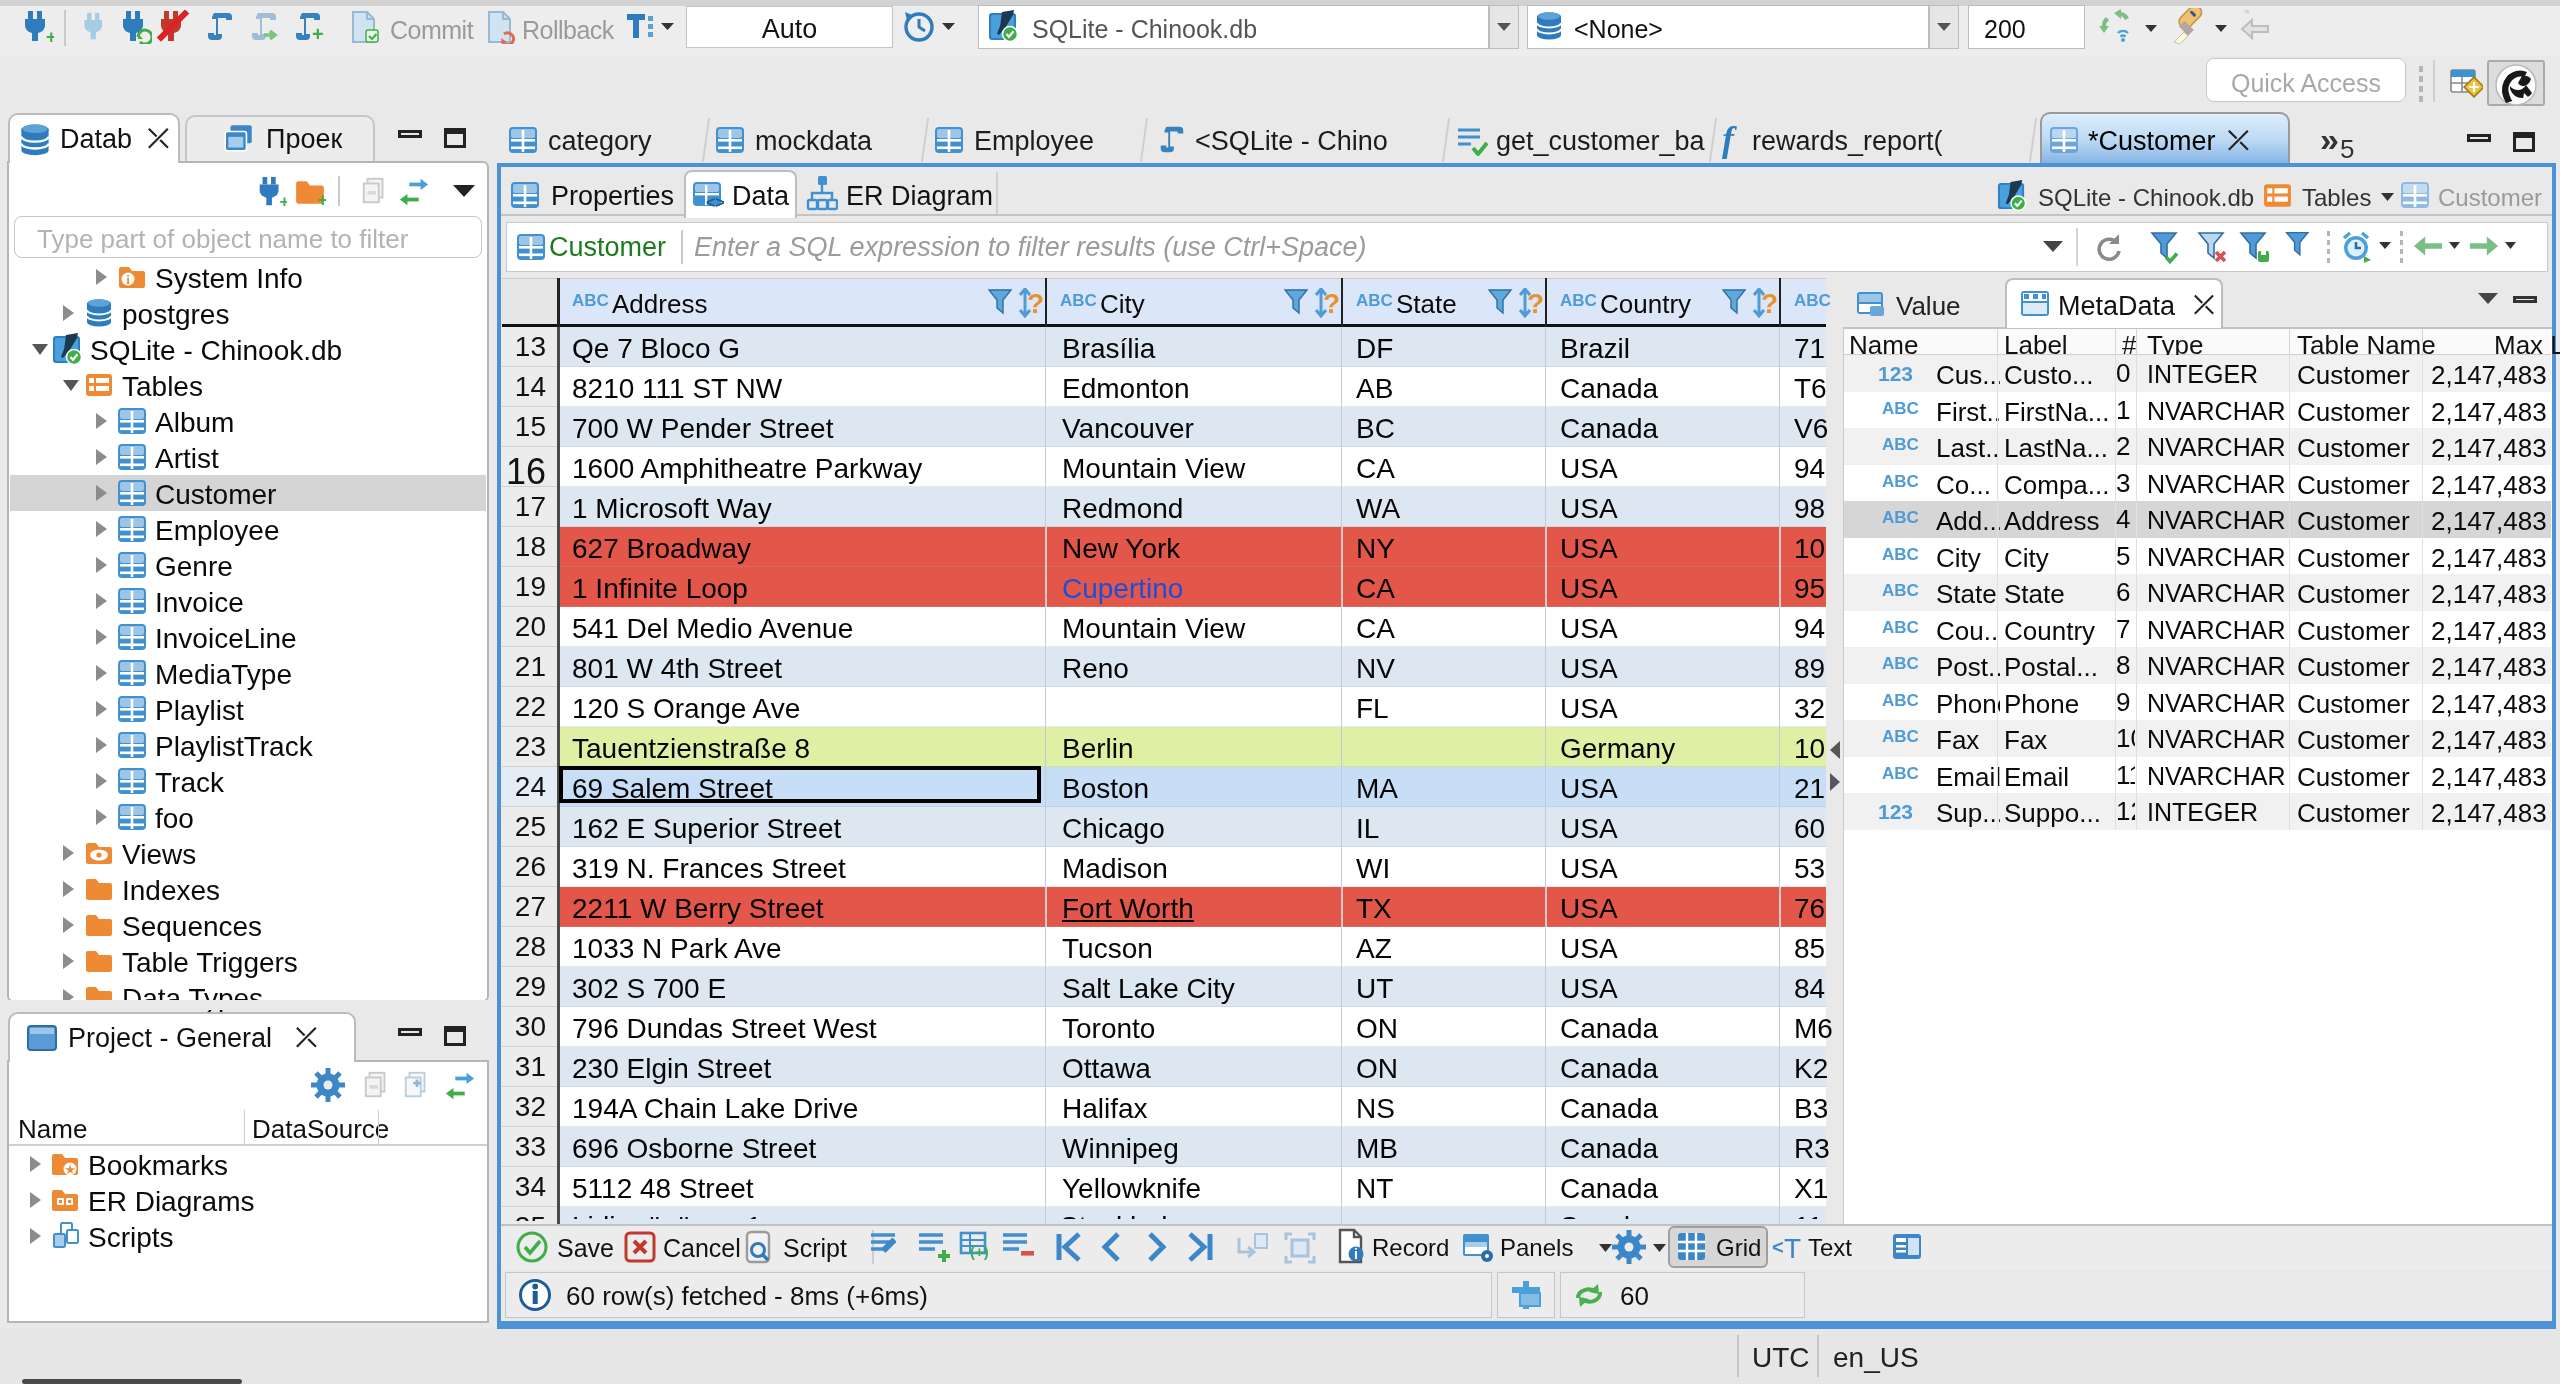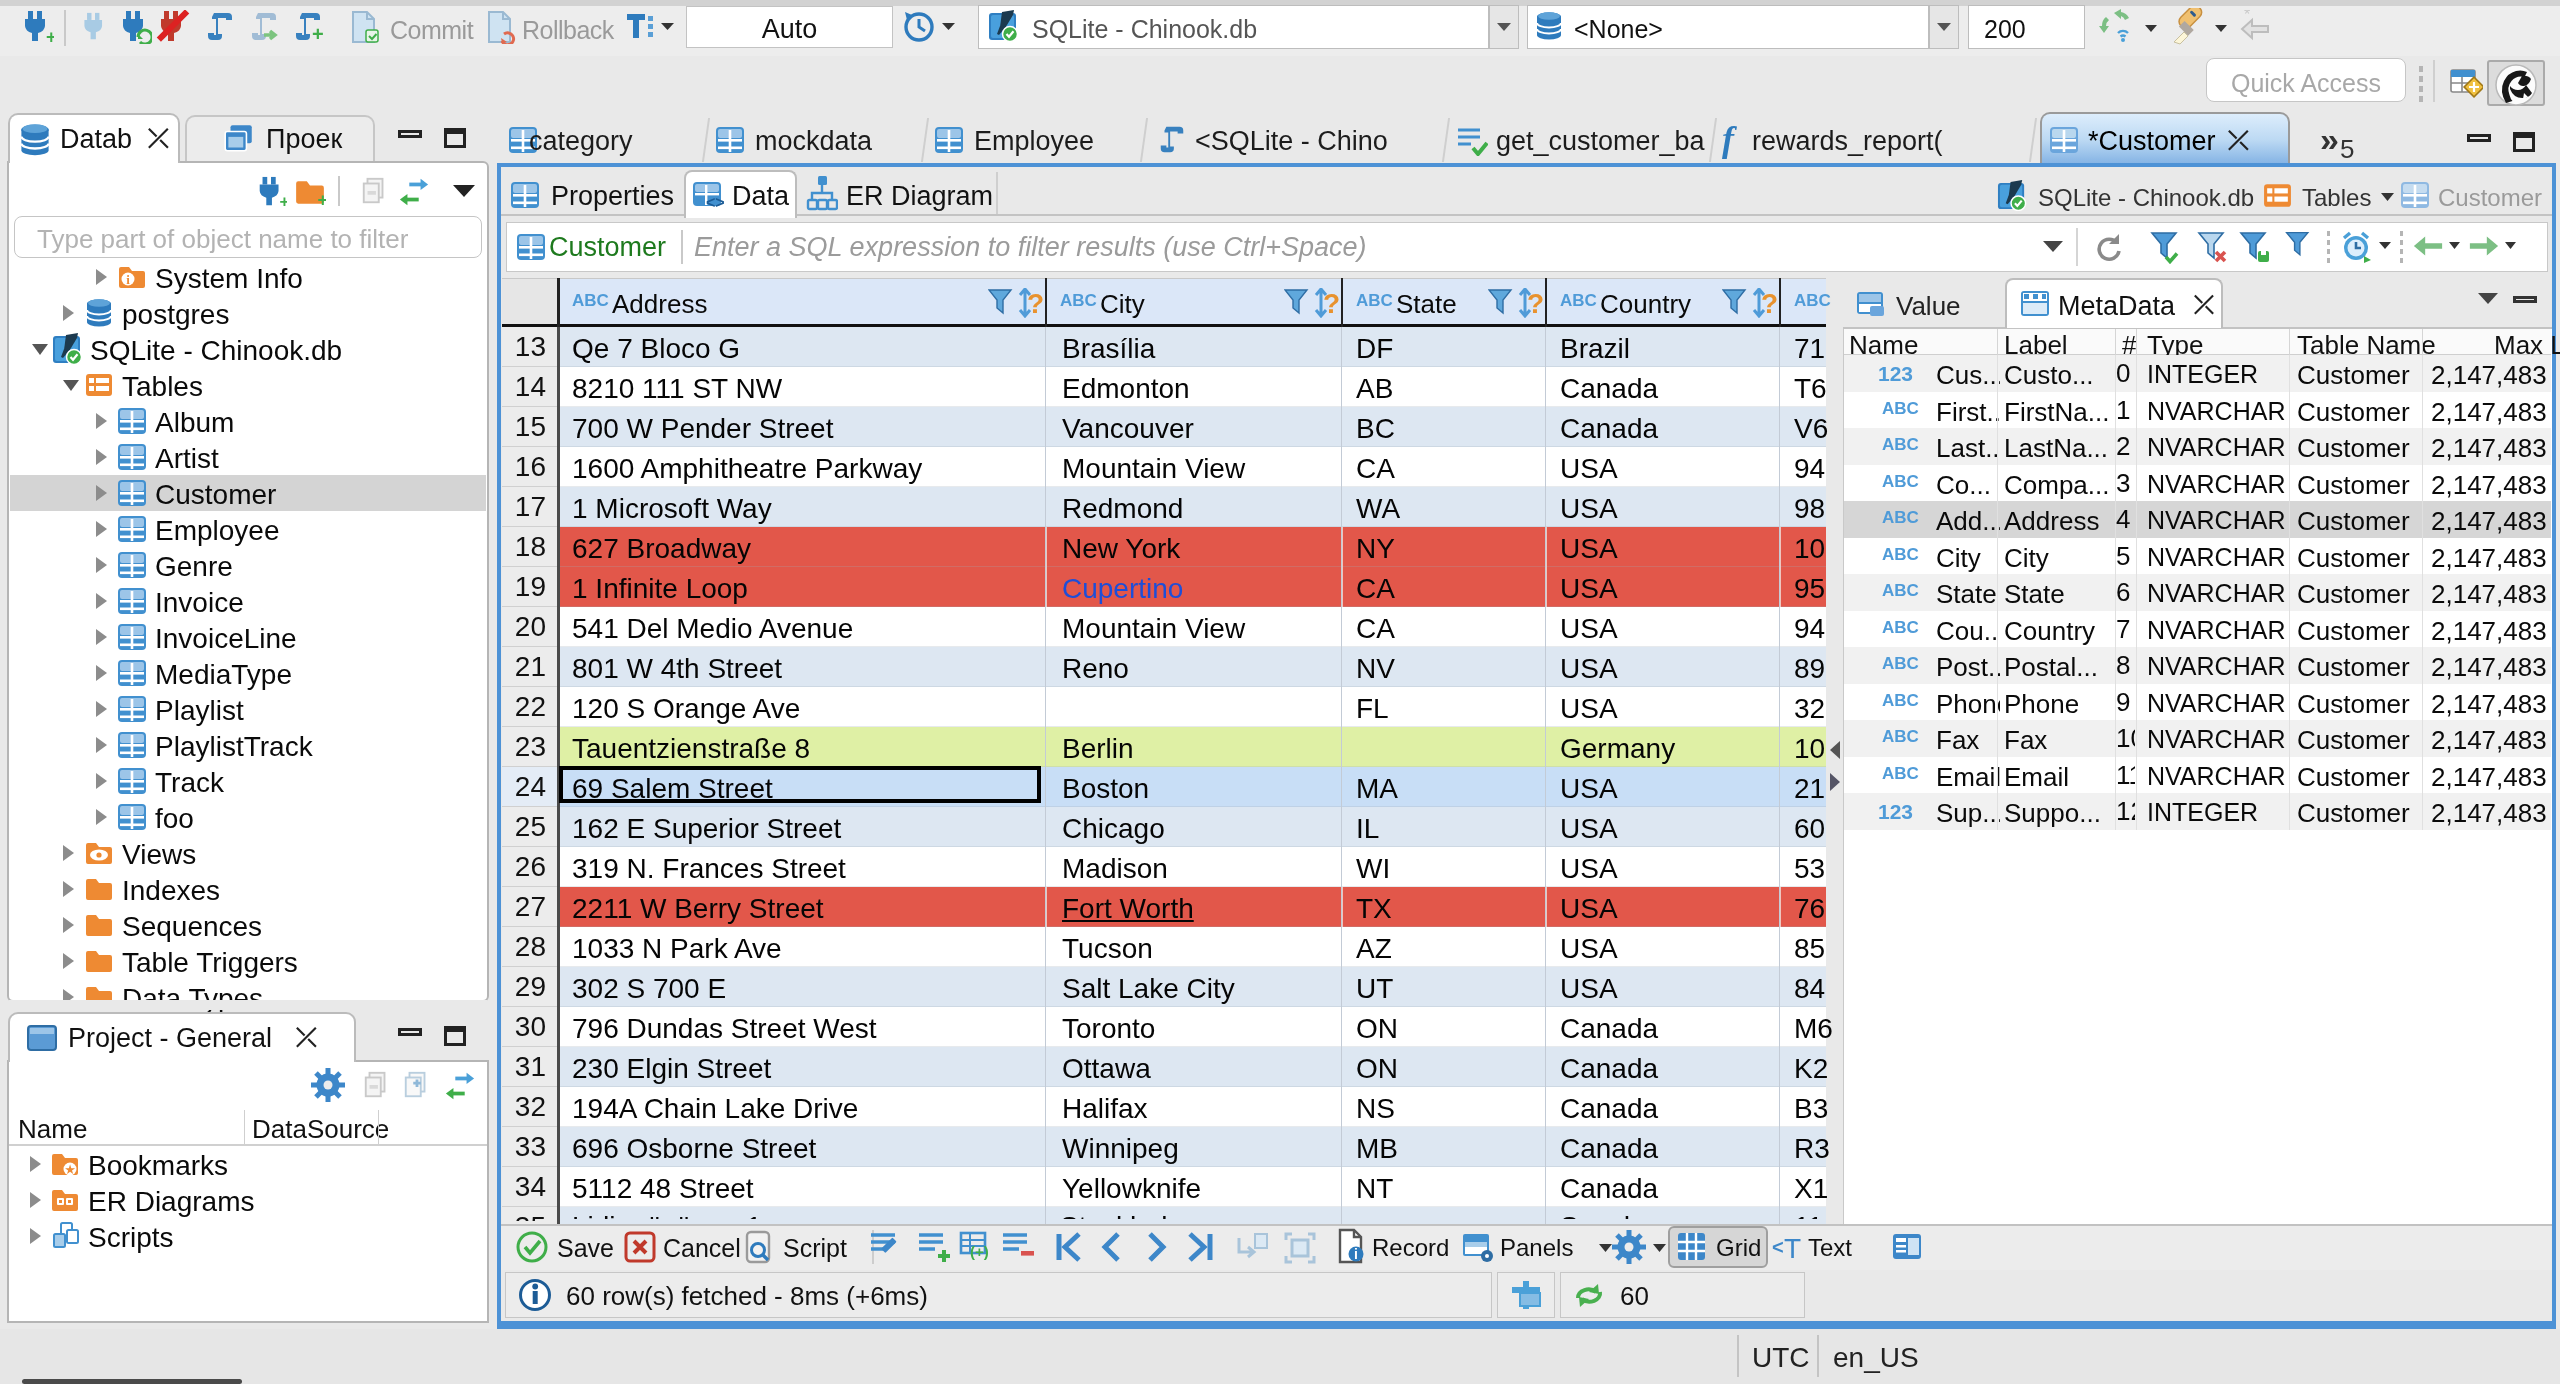--- a/index.html
+++ b/index.html
@@ -498,21 +498,21 @@
 <div class="abs" style="left:1445px;top:118px;width:2px;height:44px;background:#cfcfcf;transform:skewX(-8deg)"></div>
 <div class="abs" style="left:1712px;top:118px;width:2px;height:44px;background:#cfcfcf;transform:skewX(-8deg)"></div>
 <div class="abs" style="left:2032px;top:118px;width:2px;height:44px;background:#cfcfcf;transform:skewX(-8deg)"></div>
 <svg class="abs" style="left:508px;top:125px" width="30" height="30" viewBox="0 0 30 30">
 <rect x="1" y="2" width="28" height="26" rx="4" fill="#4190cf"></rect>
 <rect x="3" y="4" width="24" height="9" rx="2" fill="#9cc5e8"></rect>
 <rect x="3" y="14" width="24" height="2.6" fill="#fff"></rect>
 <rect x="13.7" y="5" width="2.6" height="22" fill="#fff"></rect>
 <rect x="3" y="21.5" width="24" height="2.6" fill="#fff"></rect>
 </svg>
-<div class="abs" style="left:529px;top:126px;font-size:27px;color:#1c1c1c;white-space:nowrap;">category</div>
+<div class="abs" style="left:548px;top:126px;font-size:27px;color:#1c1c1c;white-space:nowrap;">category</div>
 <svg class="abs" style="left:715px;top:125px" width="30" height="30" viewBox="0 0 30 30">
 <rect x="1" y="2" width="28" height="26" rx="4" fill="#4190cf"></rect>
 <rect x="3" y="4" width="24" height="9" rx="2" fill="#9cc5e8"></rect>
 <rect x="3" y="14" width="24" height="2.6" fill="#fff"></rect>
 <rect x="13.7" y="5" width="2.6" height="22" fill="#fff"></rect>
 <rect x="3" y="21.5" width="24" height="2.6" fill="#fff"></rect>
 </svg>
 <div class="abs" style="left:755px;top:126px;font-size:27px;color:#1c1c1c;white-space:nowrap;">mockdata</div>
 <svg class="abs" style="left:934px;top:125px" width="30" height="30" viewBox="0 0 30 30">
 <rect x="1" y="2" width="28" height="26" rx="4" fill="#4190cf"></rect>
@@ -737,21 +737,21 @@
 <div class="abs" style="left:1794px;top:373px;font-size:28px;color:#050505;white-space:nowrap;">T6</div>
 <div class="abs" style="left:502px;top:407px;width:56px;height:40px;background:#ececec;border-bottom:1px solid #d0d0d0"></div>
 <div class="abs" style="left:502px;top:411px;width:44px;text-align:right;font-size:28px;color:#111">15</div>
 <div class="abs" style="left:558px;top:407px;width:1268px;height:40px;background:#dde7f2;border-bottom:1px solid rgba(160,170,185,0.25)"></div>
 <div class="abs" style="left:572px;top:413px;font-size:28px;color:#050505;white-space:nowrap;">700 W Pender Street</div>
 <div class="abs" style="left:1062px;top:413px;font-size:28px;color:#050505;white-space:nowrap;">Vancouver</div>
 <div class="abs" style="left:1356px;top:413px;font-size:28px;color:#050505;white-space:nowrap;">BC</div>
 <div class="abs" style="left:1560px;top:413px;font-size:28px;color:#050505;white-space:nowrap;">Canada</div>
 <div class="abs" style="left:1794px;top:413px;font-size:28px;color:#050505;white-space:nowrap;">V6</div>
 <div class="abs" style="left:502px;top:447px;width:56px;height:40px;background:#ececec;border-bottom:1px solid #d0d0d0"></div>
-<div class="abs" style="left:502px;top:451px;width:44px;text-align:right;font-size:28px;color:#111">16</div>
+<div class="abs" style="left:502px;top:451px;width:44px;text-align:right;font-size:36px;color:#111">16</div>
 <div class="abs" style="left:558px;top:447px;width:1268px;height:40px;background:#fff;border-bottom:1px solid rgba(160,170,185,0.25)"></div>
 <div class="abs" style="left:572px;top:453px;font-size:28px;color:#050505;white-space:nowrap;">1600 Amphitheatre Parkway</div>
 <div class="abs" style="left:1062px;top:453px;font-size:28px;color:#050505;white-space:nowrap;">Mountain View</div>
 <div class="abs" style="left:1356px;top:453px;font-size:28px;color:#050505;white-space:nowrap;">CA</div>
 <div class="abs" style="left:1560px;top:453px;font-size:28px;color:#050505;white-space:nowrap;">USA</div>
 <div class="abs" style="left:1794px;top:453px;font-size:28px;color:#050505;white-space:nowrap;">94</div>
 <div class="abs" style="left:502px;top:487px;width:56px;height:40px;background:#ececec;border-bottom:1px solid #d0d0d0"></div>
 <div class="abs" style="left:502px;top:491px;width:44px;text-align:right;font-size:28px;color:#111">17</div>
 <div class="abs" style="left:558px;top:487px;width:1268px;height:40px;background:#dde7f2;border-bottom:1px solid rgba(160,170,185,0.25)"></div>
 <div class="abs" style="left:572px;top:493px;font-size:28px;color:#050505;white-space:nowrap;">1 Microsoft Way</div>

